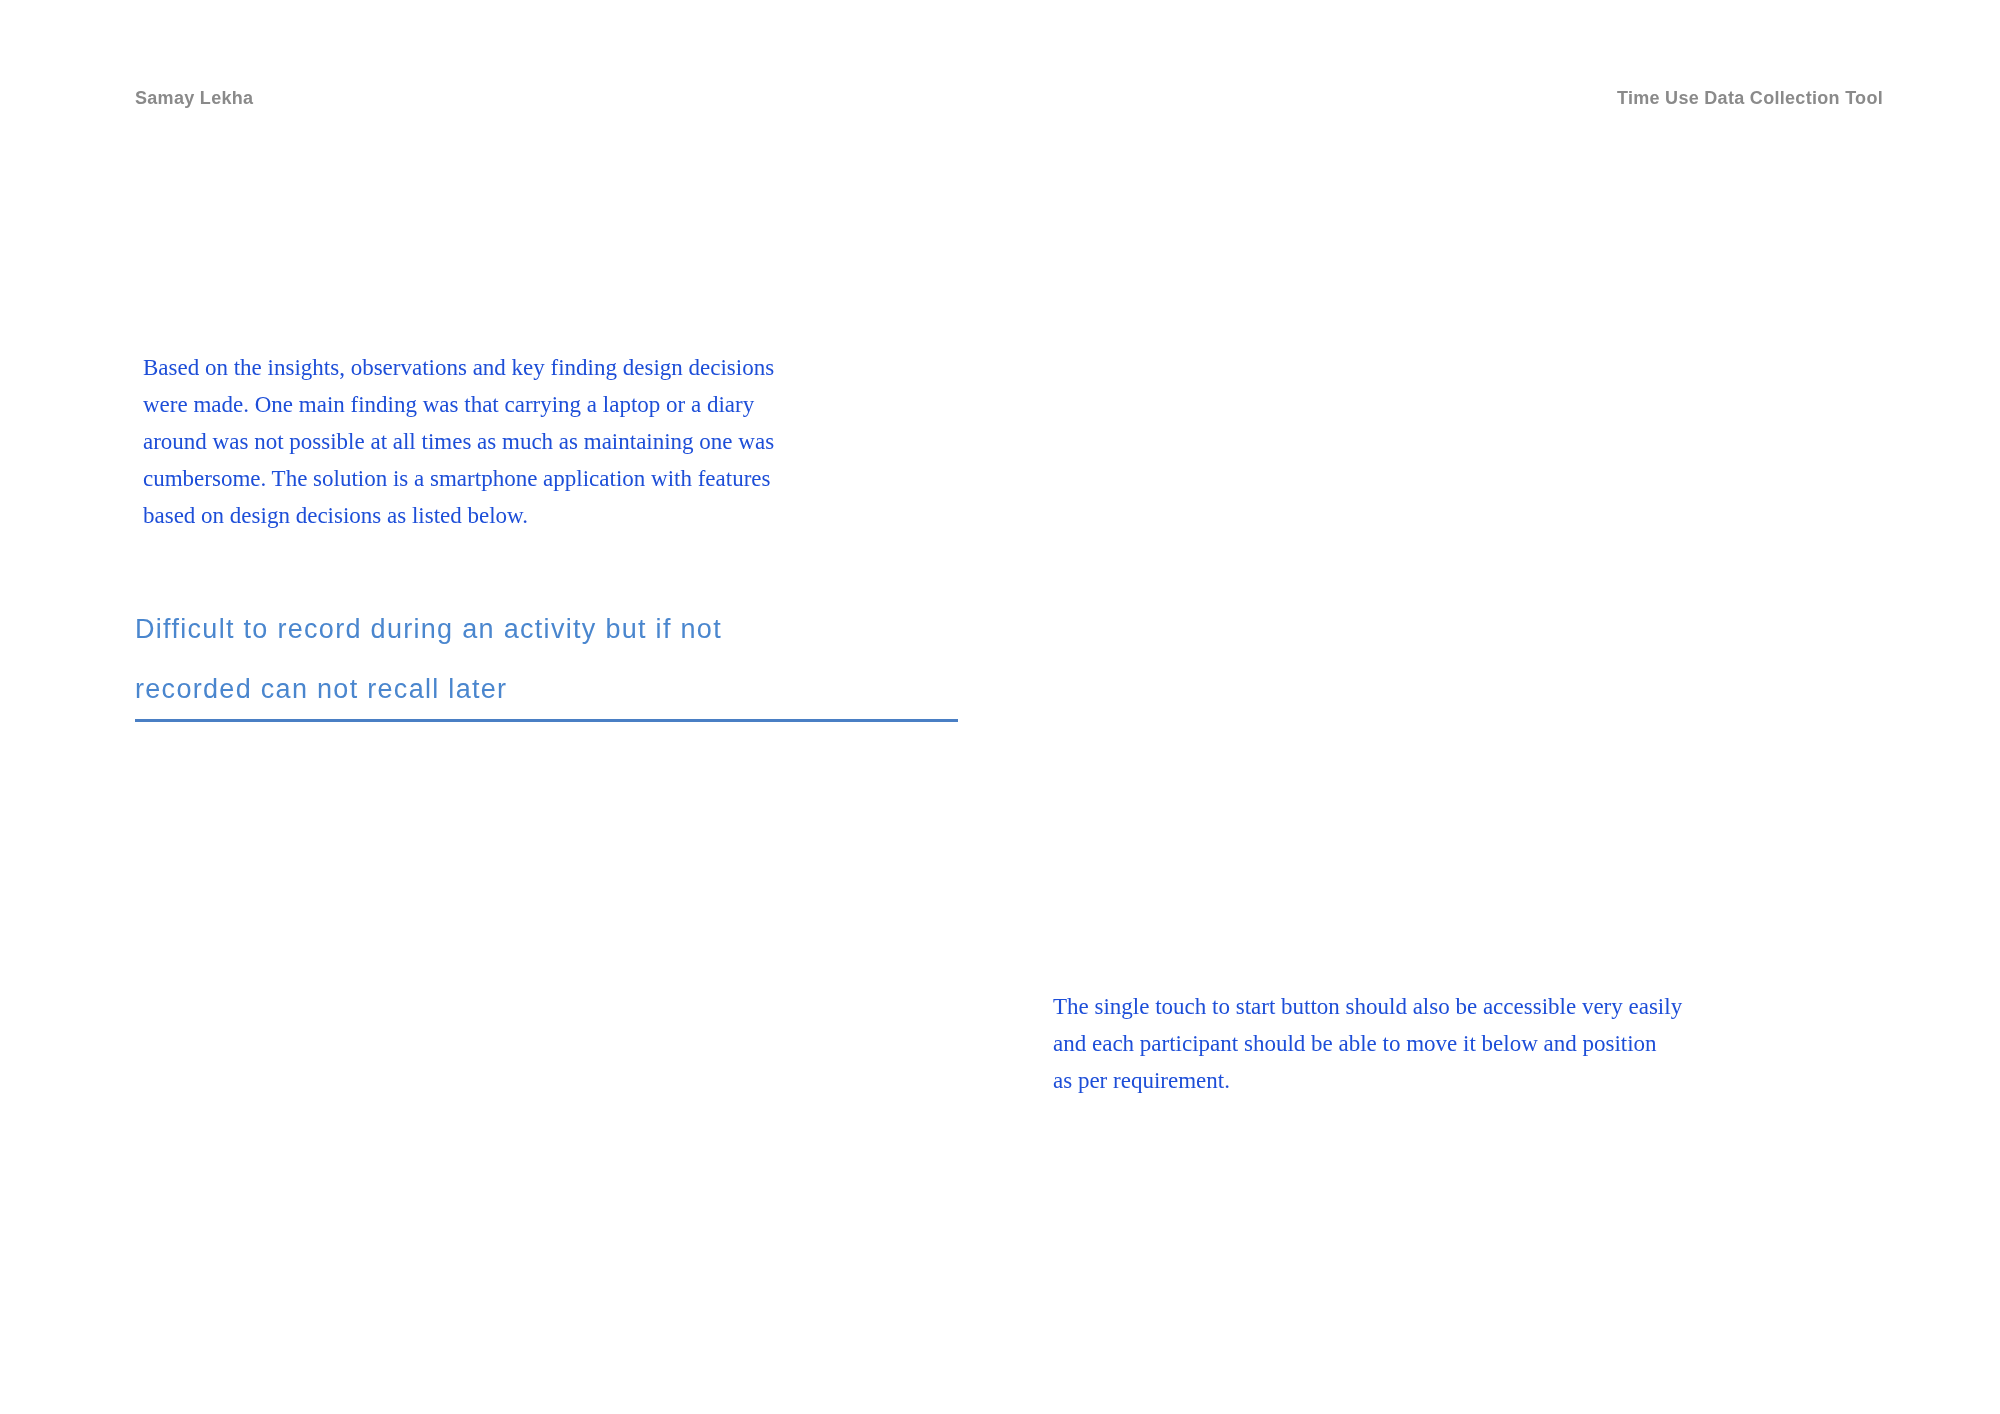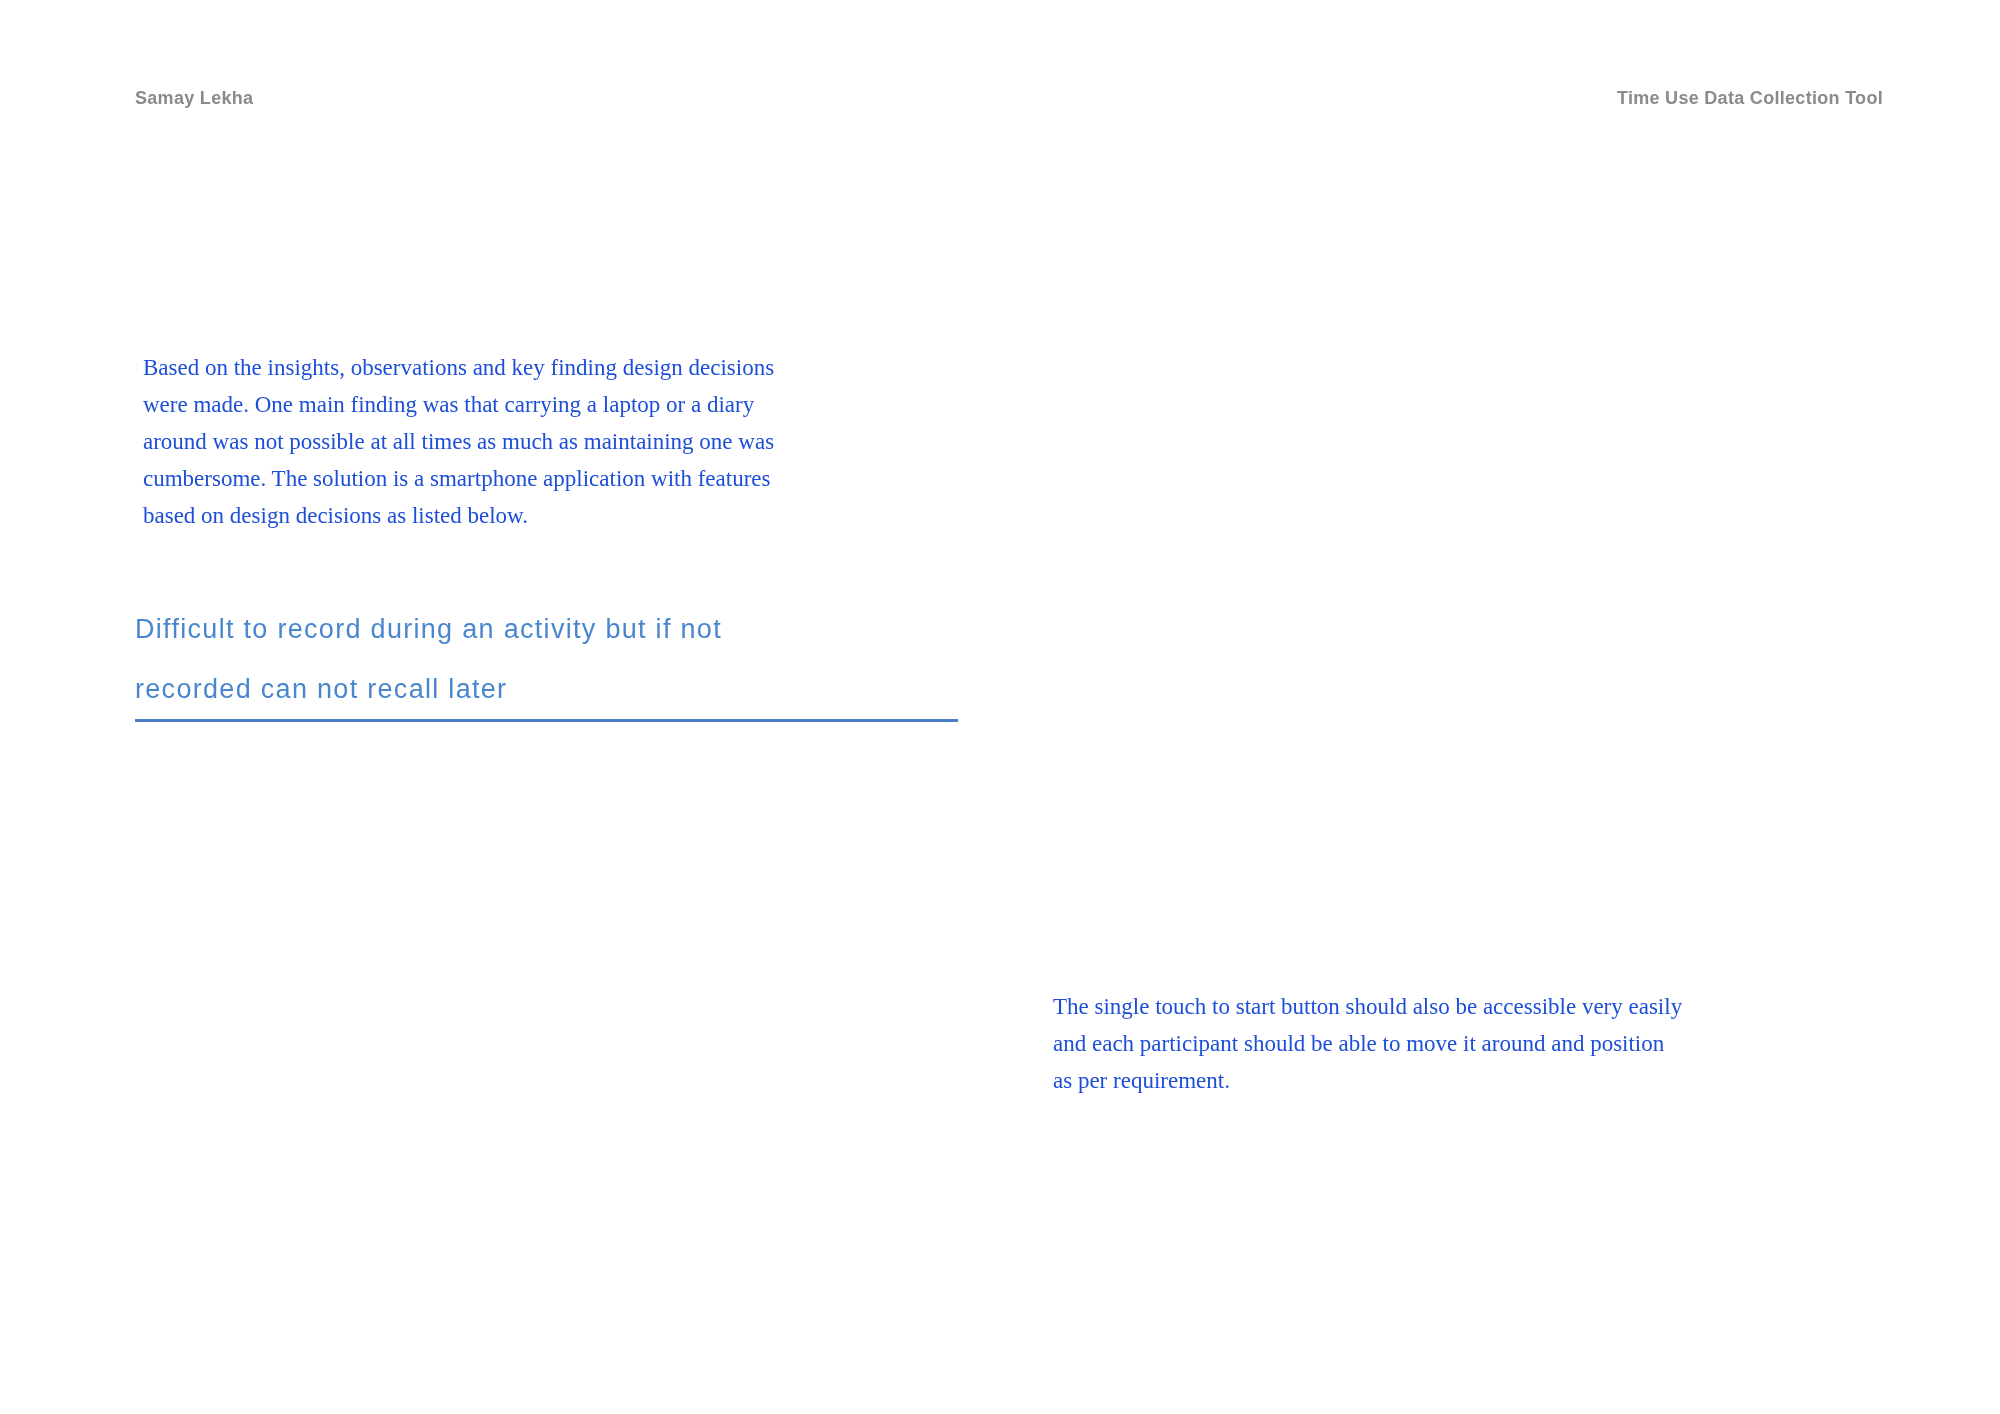--- a/index.html
+++ b/index.html
@@ -98,17 +98,17 @@
 were made. One main finding was that carrying a laptop or a diary
 around was not possible at all times as much as maintaining one was
 cumbersome. The solution is a smartphone application with features
 based on design decisions as listed below.</p>
 
   <h2 class="sub-heading">Difficult to record during an activity but if not
 recorded can not recall later</h2>
 
 
   <p class="serif-par right-note">The single touch to start button should also be accessible very easily
-and each participant should be able to move it around and position
+and each participant should be able to move it below and position
 as per requirement.</p>
 
 
 </div>
 
 </body></html>

